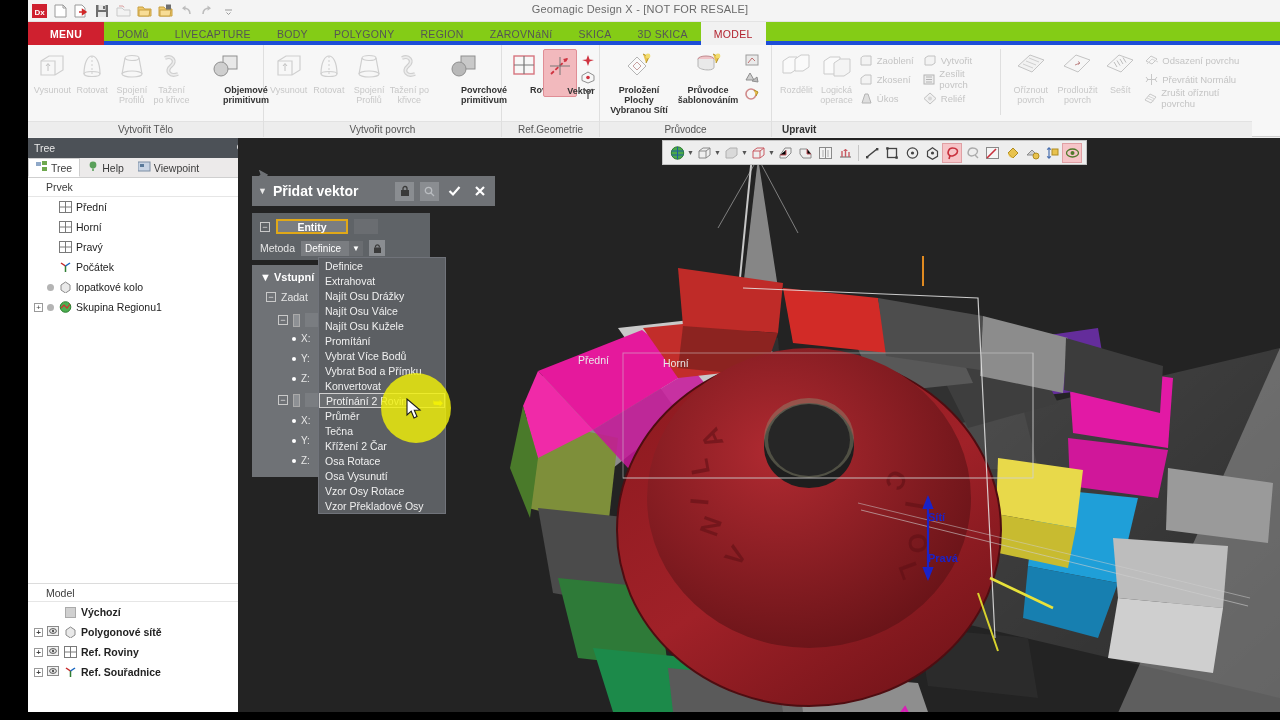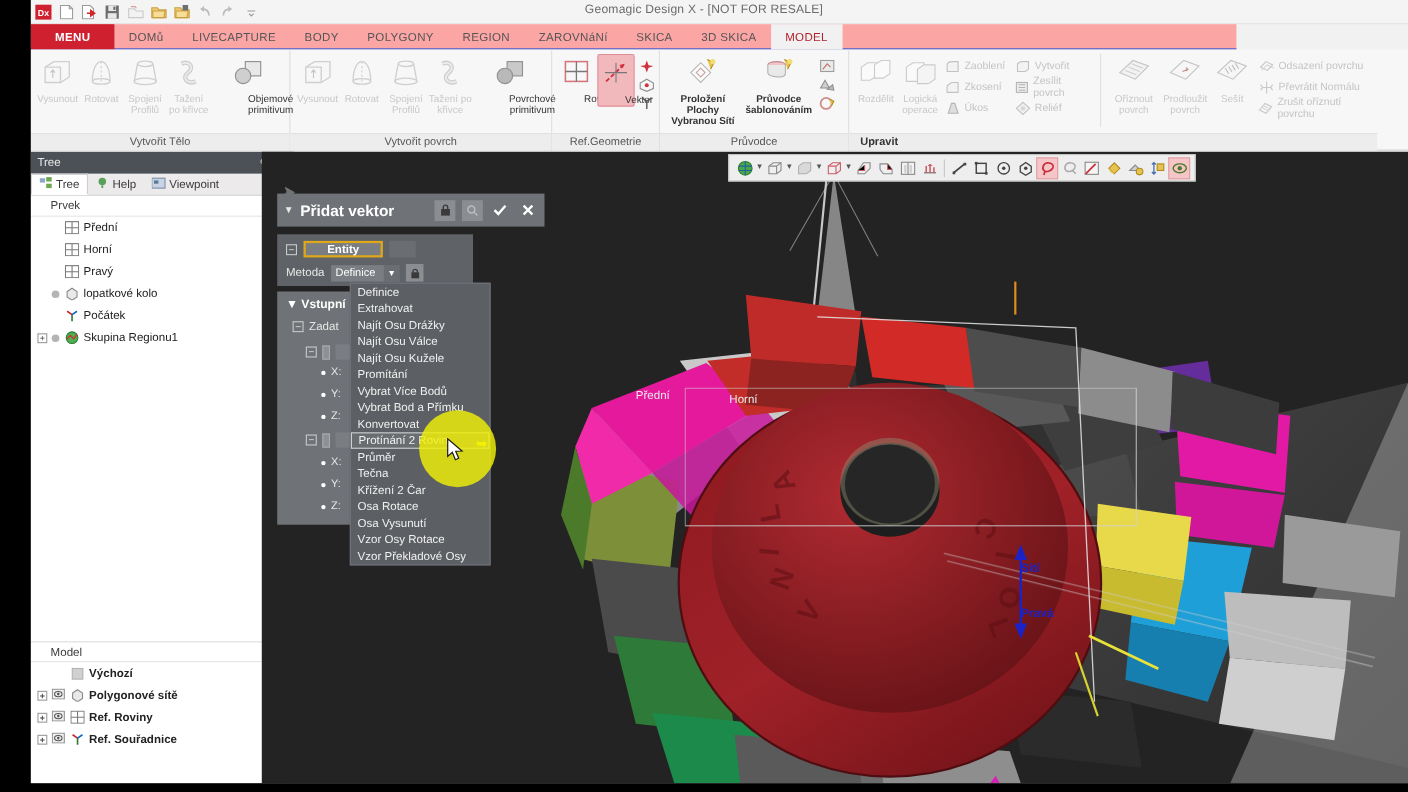--- a/index.html
+++ b/index.html
@@ -23,22 +23,22 @@
   .qat { position:absolute; left:30px; top:2px; display:flex; align-items:center; gap:3px; }
   .qat-ic { width:18px; height:18px; display:flex; align-items:center; justify-content:center; }
   .qat-ic svg { display:block; }
   .app-title {
     position:absolute; left:0; right:0; top:3px; text-align:center;
     font-size:11px; color:#6a6a6a; letter-spacing:.2px;
   }
 
   
   .tabbar {
-    position:absolute; left:0; top:22px; width:1124px; height:23px;
-    background:#fca5a5; border-bottom:1px solid #1d4ed8;
+    position:absolute; left:0; top:22px; width:1280px; height:23px;
+    background:#84cc16; border-bottom:4px solid #1d4ed8;
   }
   .tabs { position:absolute; left:28px; top:0; display:flex; height:23px; }
   .tab {
     display:flex; align-items:center; padding:0 13px; height:23px;
     font-size:10.5px; color:#555; letter-spacing:.3px; cursor:pointer; white-space:nowrap;
   }
   .tab.menu { background:#cf202f; color:#fff; font-weight:bold; padding:0 22px; }
   .tab.active { background:#f1f1f1; color:#b2222e; }
 
   
@@ -46,21 +46,21 @@
     position:absolute; left:0; top:45px; width:1280px; height:92px;
     background:#f7f7f7; border-bottom:1px solid #cfcfcf;
   }
   .rib-inner { position:absolute; left:28px; top:0; right:0; height:92px; display:flex; }
   .group { position:relative; height:92px; display:flex; flex-direction:column; border-right:1px solid #dfdfdf; }
   .group-items { flex:1; display:flex; align-items:flex-start; padding:4px 5px 0 5px; gap:1px; }
   .group-title { height:16px; font-size:10px; color:#555; text-align:center; line-height:16px; background:#ededed; border-top:1px solid #e2e2e2; }
   .gbtn { width:46px; display:flex; flex-direction:column; align-items:center; cursor:pointer; }
   .gbtn .gi { height:34px; display:flex; align-items:center; justify-content:center; }
   .gbtn .gl { font-size:9px; line-height:10px; text-align:center; color:#c8c8c8; margin-top:2px; }
-  .gbtn.enabled .gl { color:#333; font-weight:normal;margin-left:42px; }
+  .gbtn.enabled .gl { color:#333; font-weight:bold;margin-left:42px; }
   .gbtn.wide { width:66px; }
   .gbtn.sel { background:#f2b9bd; border:1px solid #e08d95; border-radius:2px; }
   .gbtn.sel .gl { color:#333; }
   .stack { display:flex; flex-direction:column; justify-content:center; gap:1px; padding-top:2px; }
   .srow { display:flex; align-items:center; gap:3px; font-size:9.5px; color:#c4c4c4; height:18px; cursor:pointer; }
   .srow .sic { width:16px; height:16px; display:flex; align-items:center; justify-content:center; }
   .minicol { display:flex; flex-direction:column; gap:1px; padding-top:3px; }
   .minicol .mi { width:18px; height:16px; display:flex; align-items:center; justify-content:center; cursor:pointer; }
 
   
@@ -628,40 +628,40 @@
           <span class="dot none" style="visibility: hidden;"></span>
           <span class="ticon">
             <svg width="13" height="12">
               <rect x="0.5" y="0.5" width="12" height="11" fill="#fff" stroke="#7a7a7a"></rect>
               <path d="M6.5 .5v11M.5 6h12" stroke="#7a7a7a"></path>
             </svg>
           </span>
           <span>Pravý</span>
         </div>
         <div class="trow">
-          <span class="exp none"></span>
-          <span class="dot"></span>
-          <span class="ticon">
-            <svg width="13" height="12">
-              <path d="M2 4l4.5-3 4.5 3v5l-4.5 3L2 9z" fill="#e9e9e9" stroke="#8a8a8a"></path>
-            </svg>
-          </span>
-          <span>lopatkové kolo</span>
-        </div>
-        <div class="trow">
           <span class="exp none" style="visibility: hidden;"></span>
           <span class="dot none" style="visibility: hidden;"></span>
           <span class="ticon">
             <svg width="13" height="12">
               <path d="M6.5 11V5" stroke="#2e7d32" stroke-width="1.5"></path>
               <path d="M6.5 5L2 2" stroke="#c62828" stroke-width="1.5"></path>
               <path d="M6.5 5l4.5-3" stroke="#1565c0" stroke-width="1.5"></path>
             </svg>
           </span>
           <span>Počátek</span>
+        </div>
+        <div class="trow">
+          <span class="exp none"></span>
+          <span class="dot"></span>
+          <span class="ticon">
+            <svg width="13" height="12">
+              <path d="M2 4l4.5-3 4.5 3v5l-4.5 3L2 9z" fill="#e9e9e9" stroke="#8a8a8a"></path>
+            </svg>
+          </span>
+          <span>lopatkové kolo</span>
         </div>
         <div class="trow">
           <span class="exp">+</span>
           <span class="dot"></span>
           <span class="ticon">
             <svg width="13" height="12">
               <circle cx="6.5" cy="6" r="5.3" fill="#4caf50" stroke="#2e7d32"></circle>
               <path d="M2 7l3-3 3 3 3-4" fill="none" stroke="#d32f2f" stroke-width="1.2"></path>
             </svg>
           </span>

